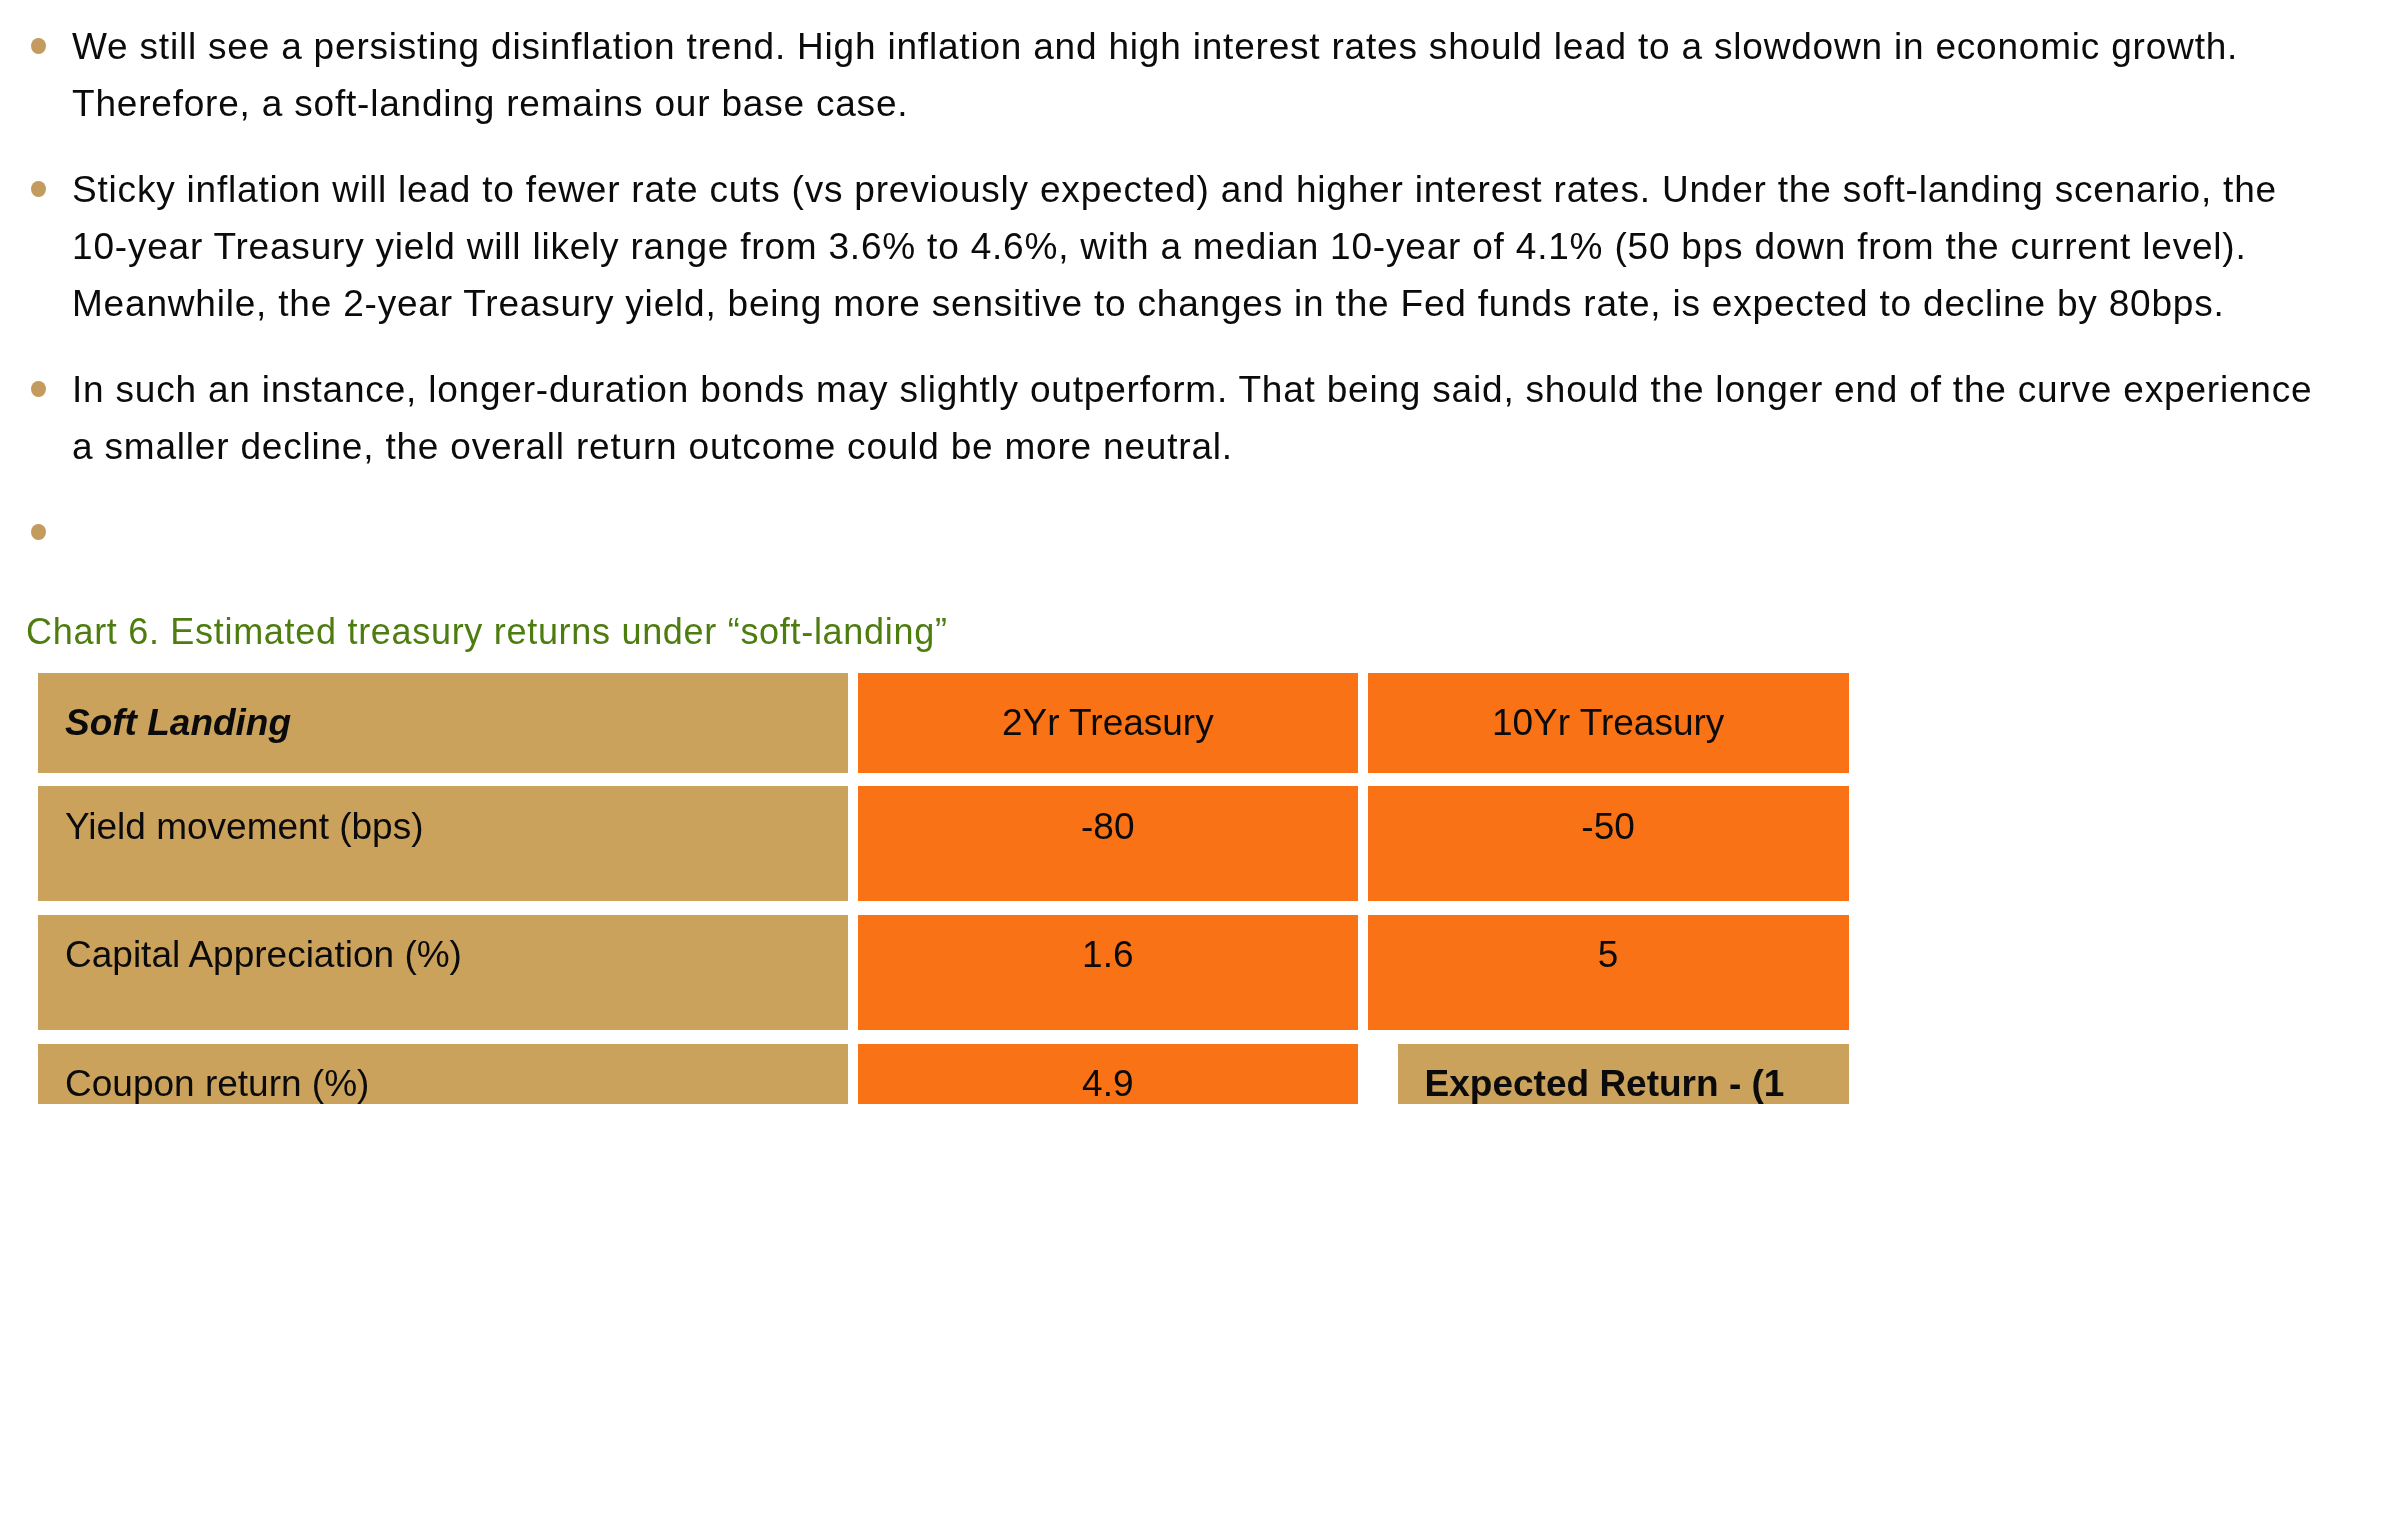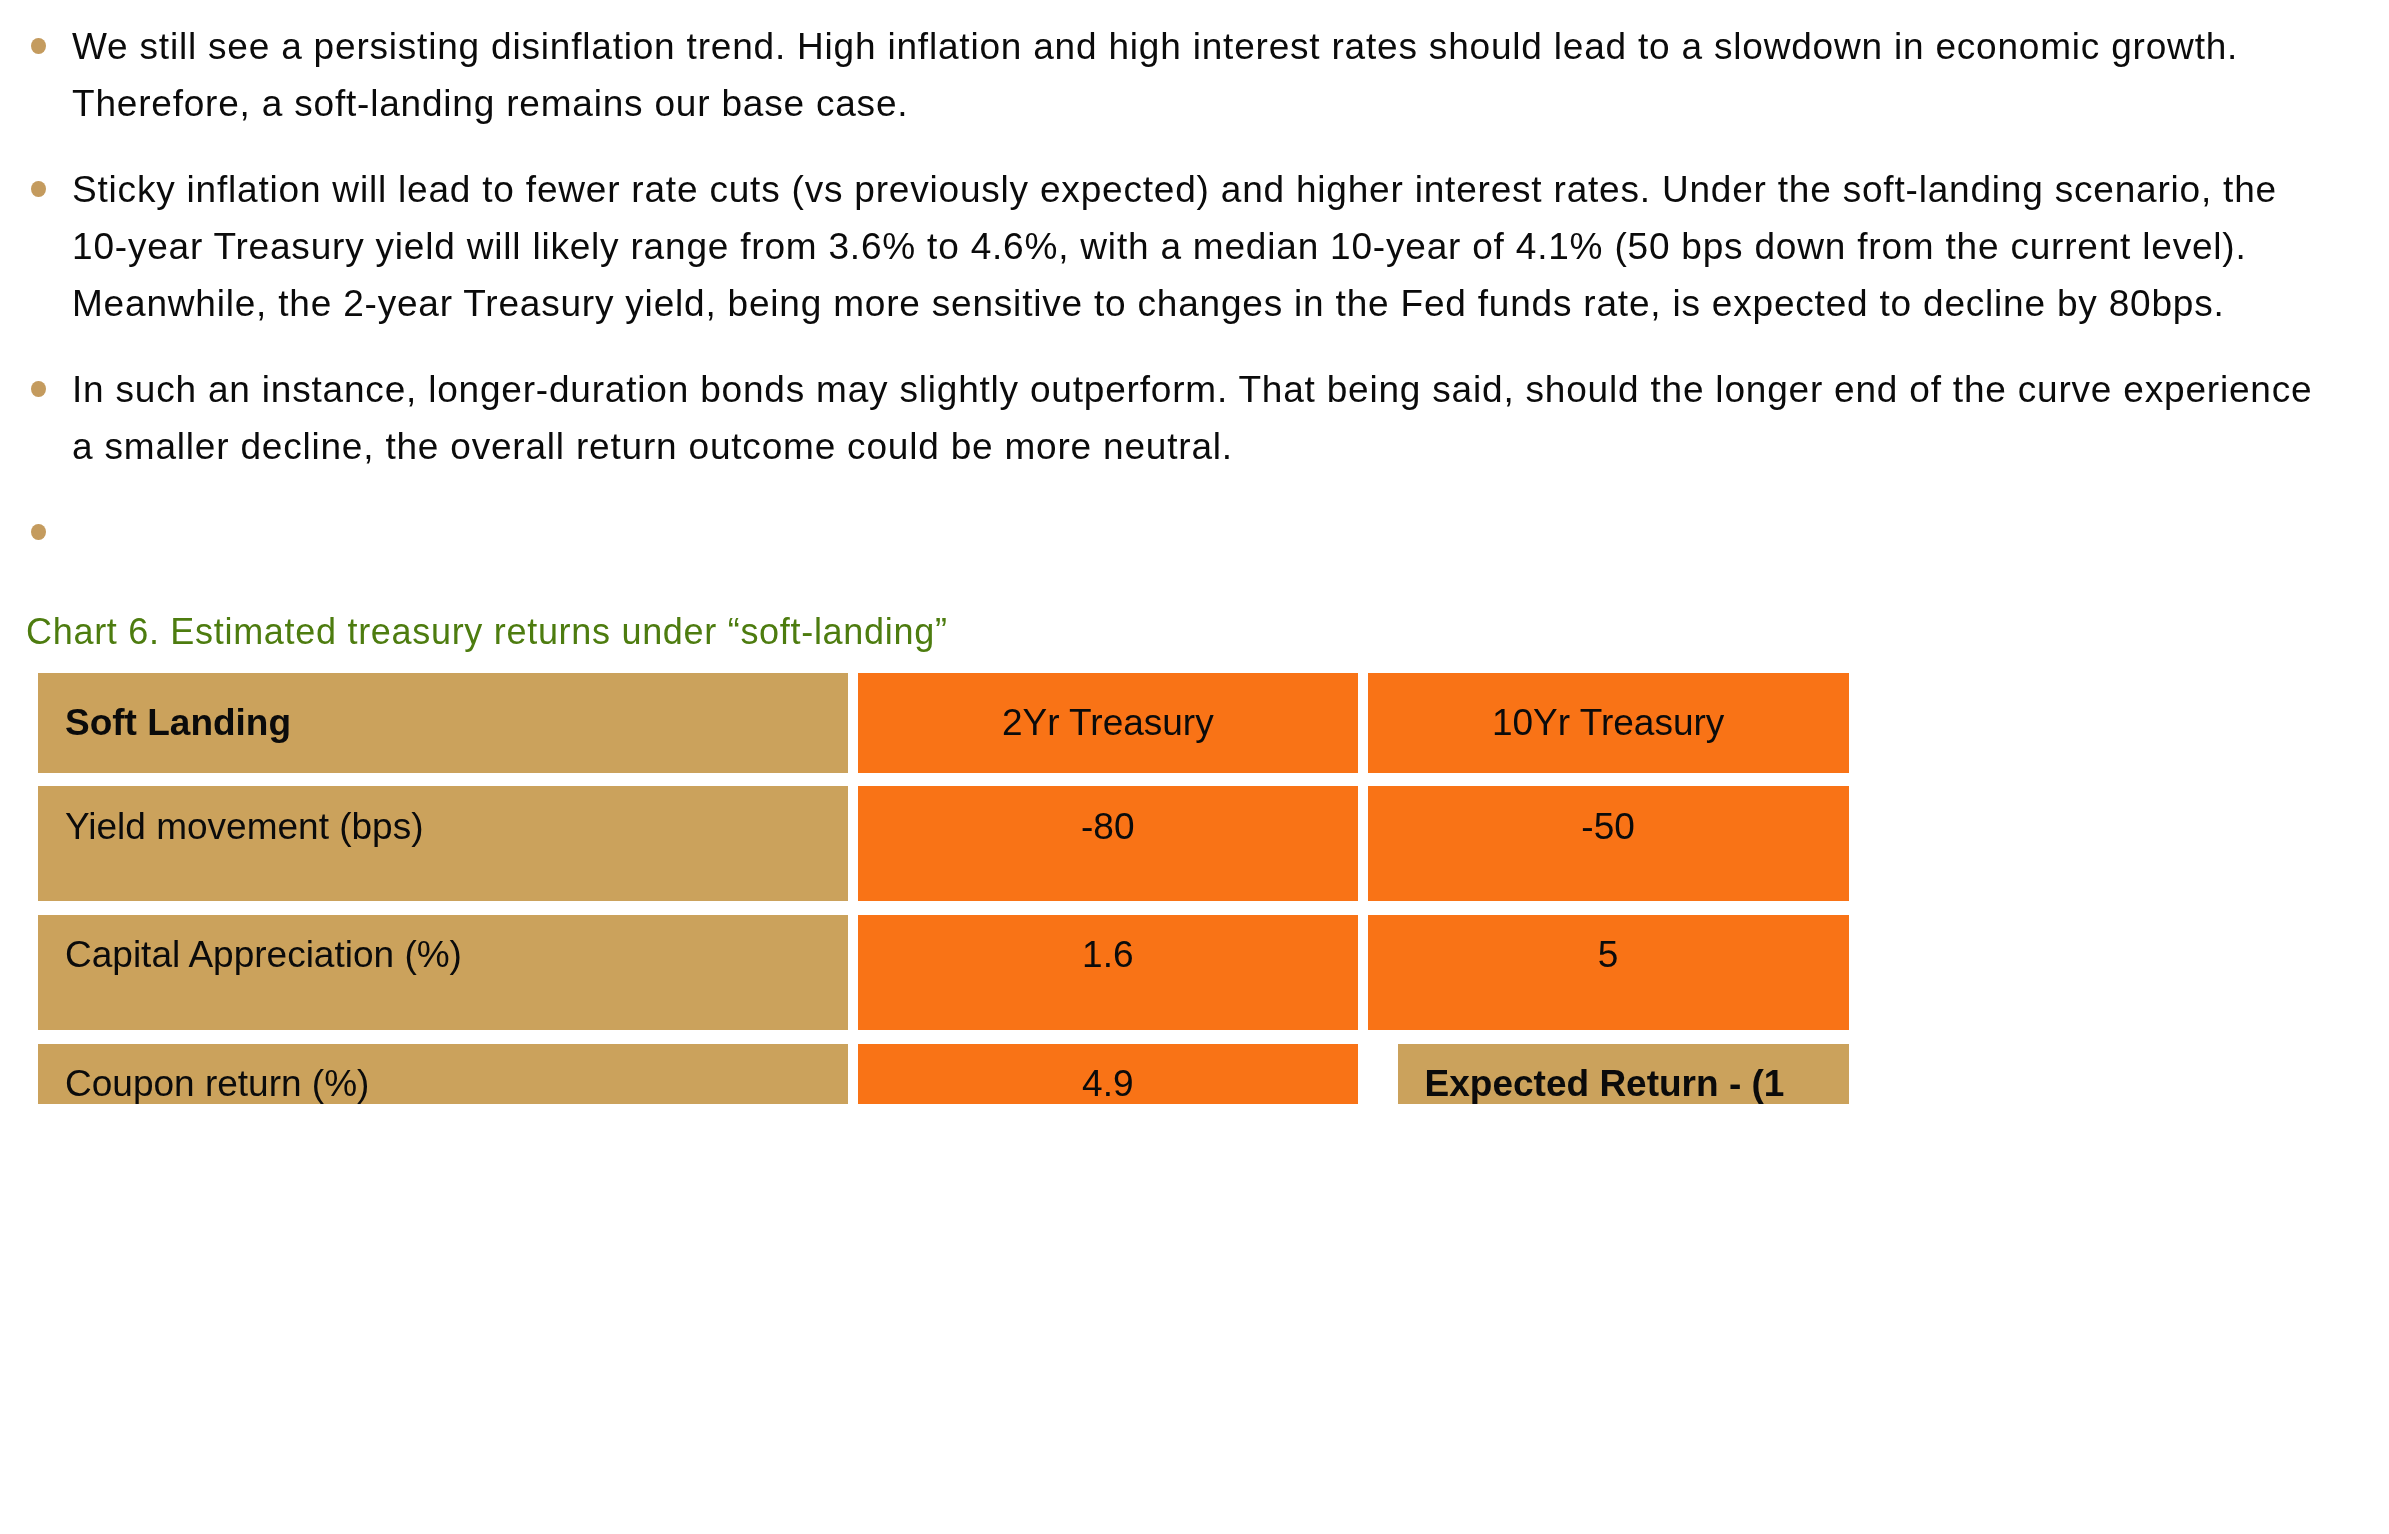--- a/index.html
+++ b/index.html
@@ -49,21 +49,21 @@
     background:#CBA25C;
     padding:19.5px 13px 0 27px;
     display:flex; align-items:flex-start;
   }
   .cell.value {
     background:#f97316;
     padding-top:19.5px;
     display:flex; justify-content:center; align-items:flex-start;
     text-align:center;
   }
-  .cell.head.label { align-items:center; padding-top:0; font-weight:bold; }
+  .cell.head.label { align-items:center; padding-top:0; font-weight:bold;font-style:italic; }
   .cell.head.value { align-items:center; padding-top:0; }
   .bold-cell { font-weight:bold;margin-left:30px; }
   
   .source {
     margin:61px 0 0 23.4px;
     font-size:27px; line-height:34px;
     letter-spacing:0.3px;
     color:#0b0b0b;
     font-style:italic;
   }

